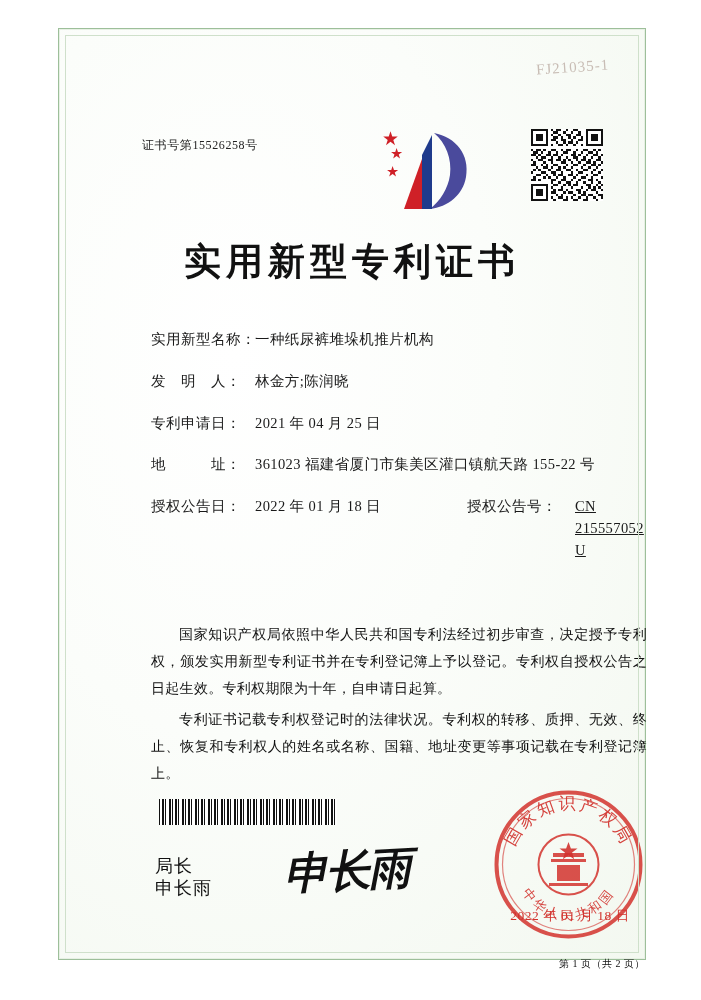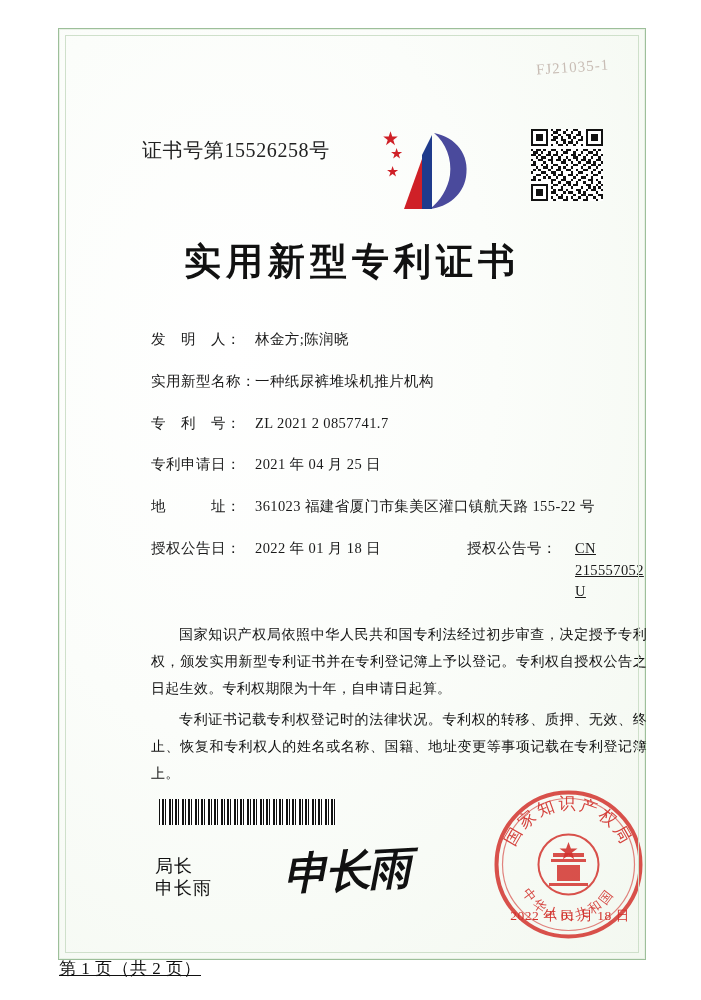--- a/index.html
+++ b/index.html
@@ -55,21 +55,21 @@
     letter-spacing: 1px;
     transform: rotate(-4deg);
     opacity: .75;
   }
 
   
   .cert-no {
     position: absolute;
     left: 83px;
     top: 108px;
-    font-size: 20px;
+    font-size: 12px;
     letter-spacing: .6px;
     color: #222;
   }
 
   
   .logo {
     position: absolute;
     left: 319px;
     top: 96px;
     width: 96px;
@@ -215,25 +215,24 @@
     color: #d2322d;
     font-size: 13.5px;
     letter-spacing: .5px;
   }
 
   
   .page-num {
     position: absolute;
     left: 0; right: 0;
     top: 928px;
-    text-align: left;
-    font-size: 17px;
+    text-align: right;
+    font-size: 10px;
     color: #111;
     letter-spacing: .5px;
-    text-decoration: underline;
   }
   .footer-note {
     position: absolute;
     left: 0; right: 0;
     top: 1003px;
     text-align: center;
     font-size: 15px;
     color: #111;
     letter-spacing: 1px;
   }
@@ -479,30 +478,26 @@
             <rect x="21" y="28" width="2" height="1"></rect>
             <rect x="26" y="28" width="1" height="1"></rect>
         </g>
       </svg>
     </div>
 
     <div class="title">实用新型专利证书</div>
 
     <div class="fields">
       <div class="field-row">
-        <div class="field-label">发　明　人：</div>
-        <div class="field-value">林金方;陈润晓</div>
-      </div>
-      <div class="field-row">
         <div class="field-label">实用新型名称：</div>
         <div class="field-value">一种纸尿裤堆垛机推片机构</div>
       </div>
       <div class="field-row">
-        <div class="field-label">专　利　号：</div>
-        <div class="field-value">ZL 2021 2 0857741.7</div>
+        <div class="field-label">发　明　人：</div>
+        <div class="field-value">林金方;陈润晓</div>
       </div>
       <div class="field-row">
         <div class="field-label">专利申请日：</div>
         <div class="field-value">2021 年 04 月 25 日</div>
       </div>
       <div class="field-row">
         <div class="field-label">地　　　址：</div>
         <div class="field-value">361023 福建省厦门市集美区灌口镇航天路 155-22 号</div>
       </div>
       <div class="field-row dual">

